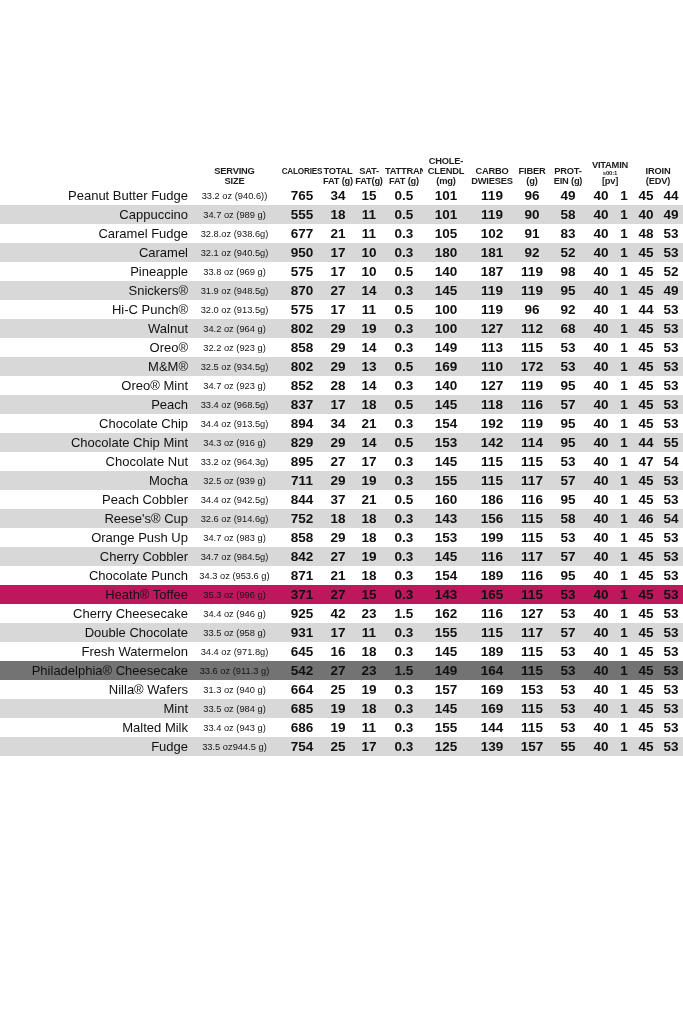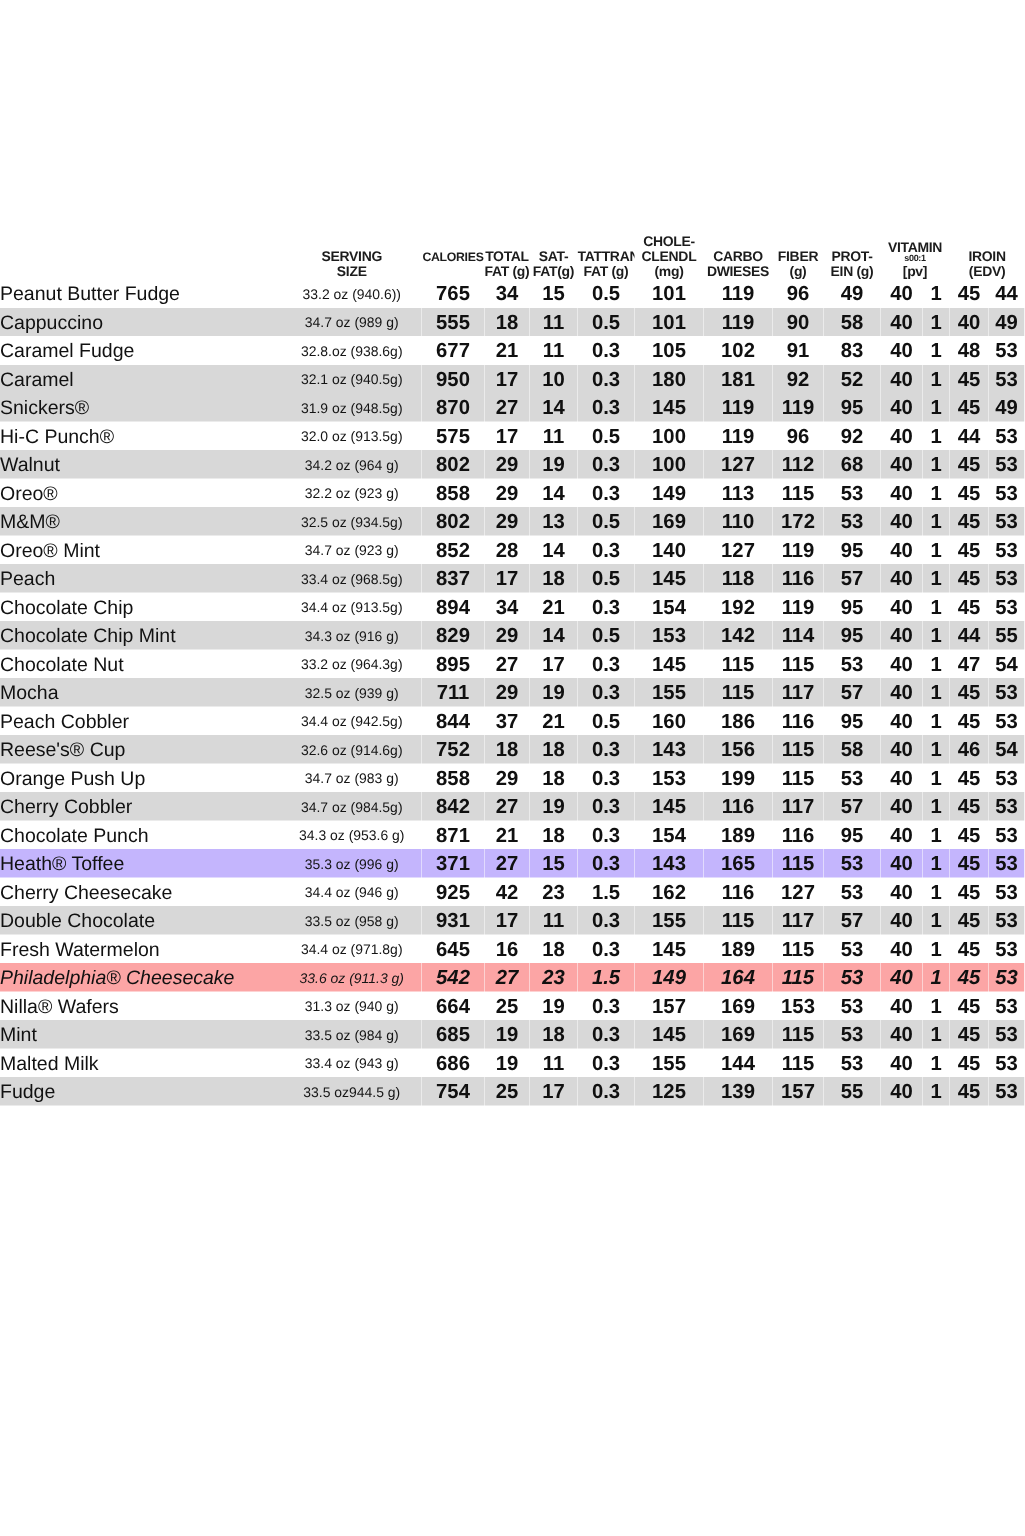--- a/index.html
+++ b/index.html
@@ -33,20 +33,21 @@
     color: #1c1c1c;
   }
   thead td .hline { line-height: 10px; white-space: nowrap; }
   thead td .hline.tiny { font-size: 6px; line-height: 6px; }
   thead td.cal-head { font-size: 8.2px; padding-bottom: 9px; }
 
   tbody tr { height: 19px; }
   tbody tr.stripe { background: #d8d8d8; }
 
   td.name {
+    text-align: right;
     font-size: 13px;
     padding-right: 7px;
     white-space: nowrap;
     color: #111;
   }
   td.serving {
     text-align: center;
     font-size: 9.3px;
     white-space: nowrap;
     color: #141414;
@@ -188,20 +189,36 @@
           <td class="num">0.3</td>
           <td class="num">180</td>
           <td class="num">181</td>
           <td class="num">92</td>
           <td class="num">52</td>
           <td class="num">40</td>
           <td class="num">1</td>
           <td class="num">45</td>
           <td class="num">53</td>
         </tr>
+        <tr style="background: transparent;">
+          <td class="name">Pineapple</td>
+          <td class="serving">33.8 oz (969 g)</td>
+          <td class="num">575</td>
+          <td class="num">17</td>
+          <td class="num">10</td>
+          <td class="num">0.5</td>
+          <td class="num">140</td>
+          <td class="num">187</td>
+          <td class="num">119</td>
+          <td class="num">98</td>
+          <td class="num">40</td>
+          <td class="num">1</td>
+          <td class="num">45</td>
+          <td class="num">52</td>
+        </tr>
         <tr class="stripe" style="background: rgb(216, 216, 216);">
           <td class="name">Snickers®</td>
           <td class="serving">31.9 oz (948.5g)</td>
           <td class="num">870</td>
           <td class="num">27</td>
           <td class="num">14</td>
           <td class="num">0.3</td>
           <td class="num">145</td>
           <td class="num">119</td>
           <td class="num">119</td>
@@ -444,21 +461,21 @@
           <td class="num">0.3</td>
           <td class="num">154</td>
           <td class="num">189</td>
           <td class="num">116</td>
           <td class="num">95</td>
           <td class="num">40</td>
           <td class="num">1</td>
           <td class="num">45</td>
           <td class="num">53</td>
         </tr>
-        <tr class="stripe" style="background: #c4b5fd;">
+        <tr class="stripe" style="background: #be185d;">
           <td class="name">Heath® Toffee</td>
           <td class="serving">35.3 oz (996 g)</td>
           <td class="num">371</td>
           <td class="num">27</td>
           <td class="num">15</td>
           <td class="num">0.3</td>
           <td class="num">143</td>
           <td class="num">165</td>
           <td class="num">115</td>
           <td class="num">53</td>
@@ -508,21 +525,21 @@
           <td class="num">0.3</td>
           <td class="num">145</td>
           <td class="num">189</td>
           <td class="num">115</td>
           <td class="num">53</td>
           <td class="num">40</td>
           <td class="num">1</td>
           <td class="num">45</td>
           <td class="num">53</td>
         </tr>
-        <tr class="stripe" style="background: #fca5a5; font-style: italic;">
+        <tr class="stripe" style="background: #737373;">
           <td class="name">Philadelphia® Cheesecake</td>
           <td class="serving">33.6 oz (911.3 g)</td>
           <td class="num">542</td>
           <td class="num">27</td>
           <td class="num">23</td>
           <td class="num">1.5</td>
           <td class="num">149</td>
           <td class="num">164</td>
           <td class="num">115</td>
           <td class="num">53</td>

